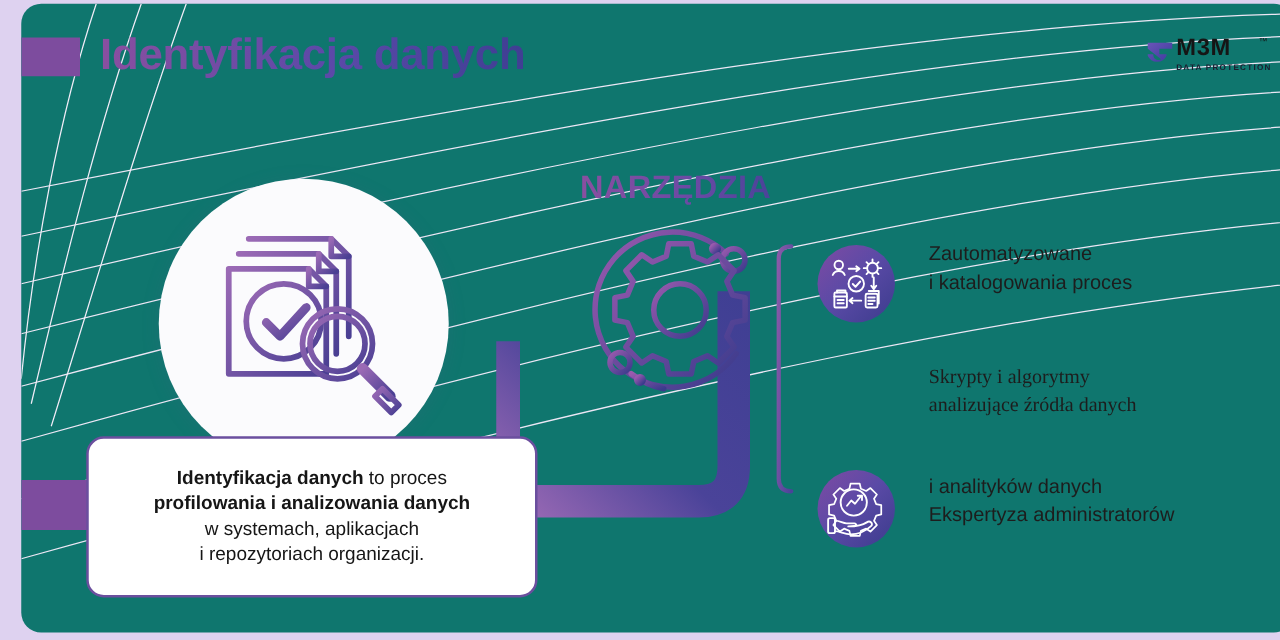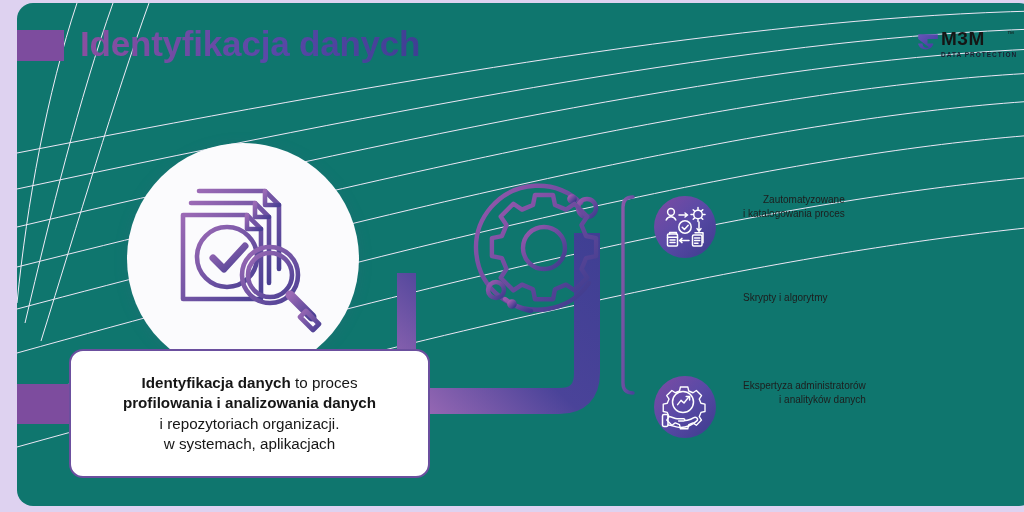--- a/index.html
+++ b/index.html
@@ -83,24 +83,24 @@
   .item-circle{
     position:absolute;width:62px;height:62px;border-radius:50%;
     background:linear-gradient(135deg,#7e4ba3 0%,#5a4aa6 48%,#3b3b8c 100%);
   }
   .item-circle svg{position:absolute;left:0;top:0;width:62px;height:62px;}
   .c1{left:637px;top:193px;}
   .c2{left:637px;top:283px;}
   .c3{left:637px;top:373px;}
 
   .item-text{
-    position:absolute;left:726px;font-size:10px;color:#1d1d1d;line-height:1.42;text-align:right;
+    position:absolute;left:726px;font-size:16px;color:#1d1d1d;line-height:1.42;
   }
   .t1{top:190px;}
-  .t2{top:288px;}
+  .t2{top:288px;font-family:Liberation Serif, serif;}
   .t3{top:376px;}
   .item-text div{white-space:nowrap;}
 </style>
 </head>
 <body>
 
 <div id="canvas">
   <div class="card-frame">
 
     <svg class="bg-svg" viewBox="0 0 1018 503">
@@ -181,20 +181,21 @@
         <circle cx="101" cy="102" r="22"></circle>
         <path d="M121,122 L143,144" stroke-width="9"></path>
         <path d="M137,138 L150,151 L144,157 L131,144 Z" stroke-width="4.6"></path>
       </g>
     </svg>
 
     <svg class="elbow" viewBox="0 0 220 200">
       <path d="M190,-10 L190,140 Q190,168 162,168 L28,168 Q6,168 6,146 L6,40" fill="none" stroke="url(#lg-elbow)" stroke-width="26" stroke-linecap="butt"></path>
     </svg>
 
+    <div class="tools-heading">NARZĘDZIA</div>
 
     <svg class="gear-wrap" viewBox="0 0 150 150">
       <g fill="none" stroke="url(#lg-gear)" stroke-width="4.4" stroke-linejoin="round" stroke-linecap="round">
         <path d="M112,28 A62,62 0 1 0 120,108"></path>
         <path d="M36,124 A62,62 0 0 0 62,136"></path>
         <circle cx="118" cy="33" r="9"></circle>
         <circle cx="27" cy="115" r="8"></circle>
         <circle cx="103" cy="24" r="2.6" fill="url(#lg-gear)"></circle>
         <circle cx="43" cy="129" r="2.6" fill="url(#lg-gear)"></circle>
         <path d="M66,20 h18 l2,10 l11,4.6 l8.6,-5.8 l12.7,12.7 l-5.8,8.6 l4.6,11 l10,2 v18 l-10,2
@@ -255,27 +256,28 @@
         </g>
       </svg>
     </div>
 
     <div class="item-text t1">
       <div>Zautomatyzowane</div>
       <div>i katalogowania proces</div>
     </div>
     <div class="item-text t2">
       <div>Skrypty i algorytmy</div>
+      <div>analizujące źródła danych</div>
     </div>
     <div class="item-text t3">
+      <div>i analityków danych</div>
       <div>Ekspertyza administratorów</div>
-      <div>i analityków danych</div>
     </div>
 
     <div class="desc-box">
       <div class="desc-line"><b>Identyfikacja danych</b><span> to proces</span></div>
       <div class="desc-line"><b>profilowania i analizowania danych</b></div>
+      <div class="desc-line">w systemach, aplikacjach</div>
       <div class="desc-line">i repozytoriach organizacji.</div>
-      <div class="desc-line">w systemach, aplikacjach</div>
     </div>
 
   </div>
 </div>
 
 </body></html>

